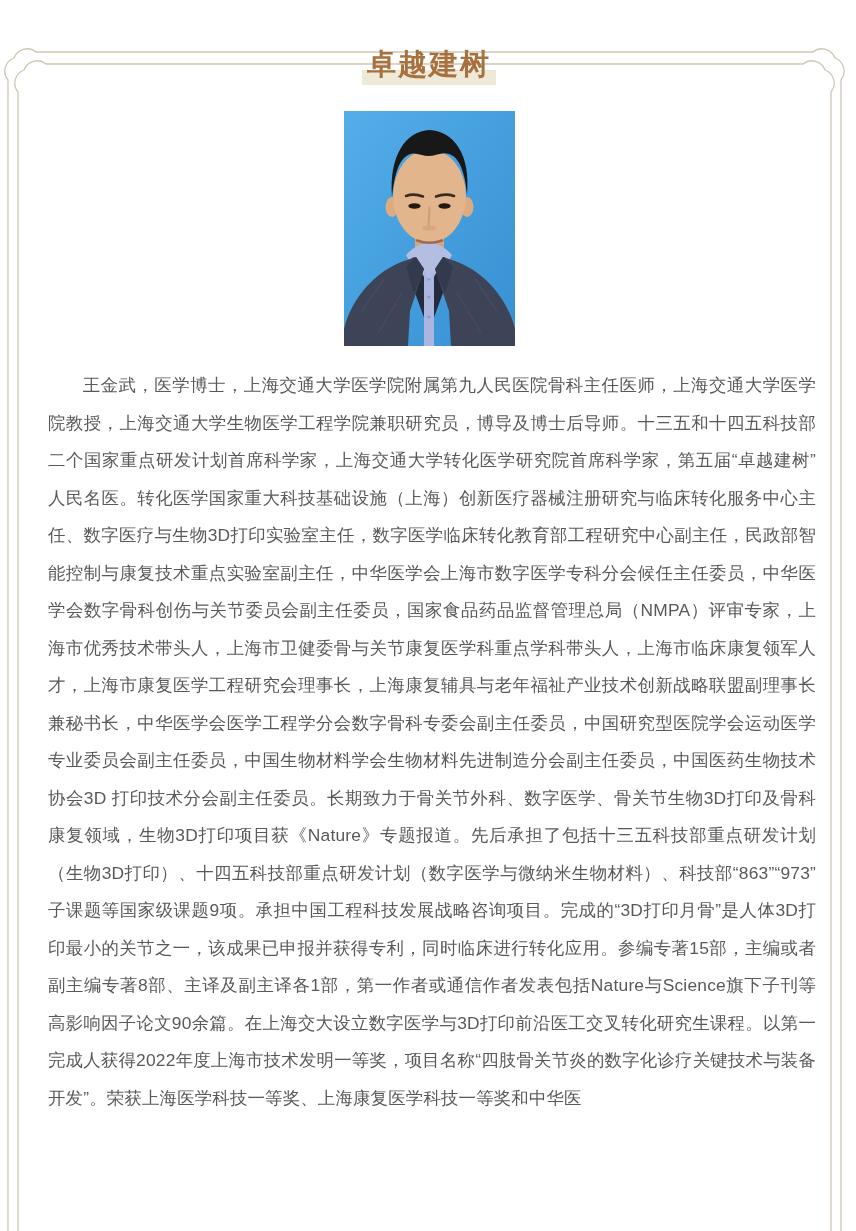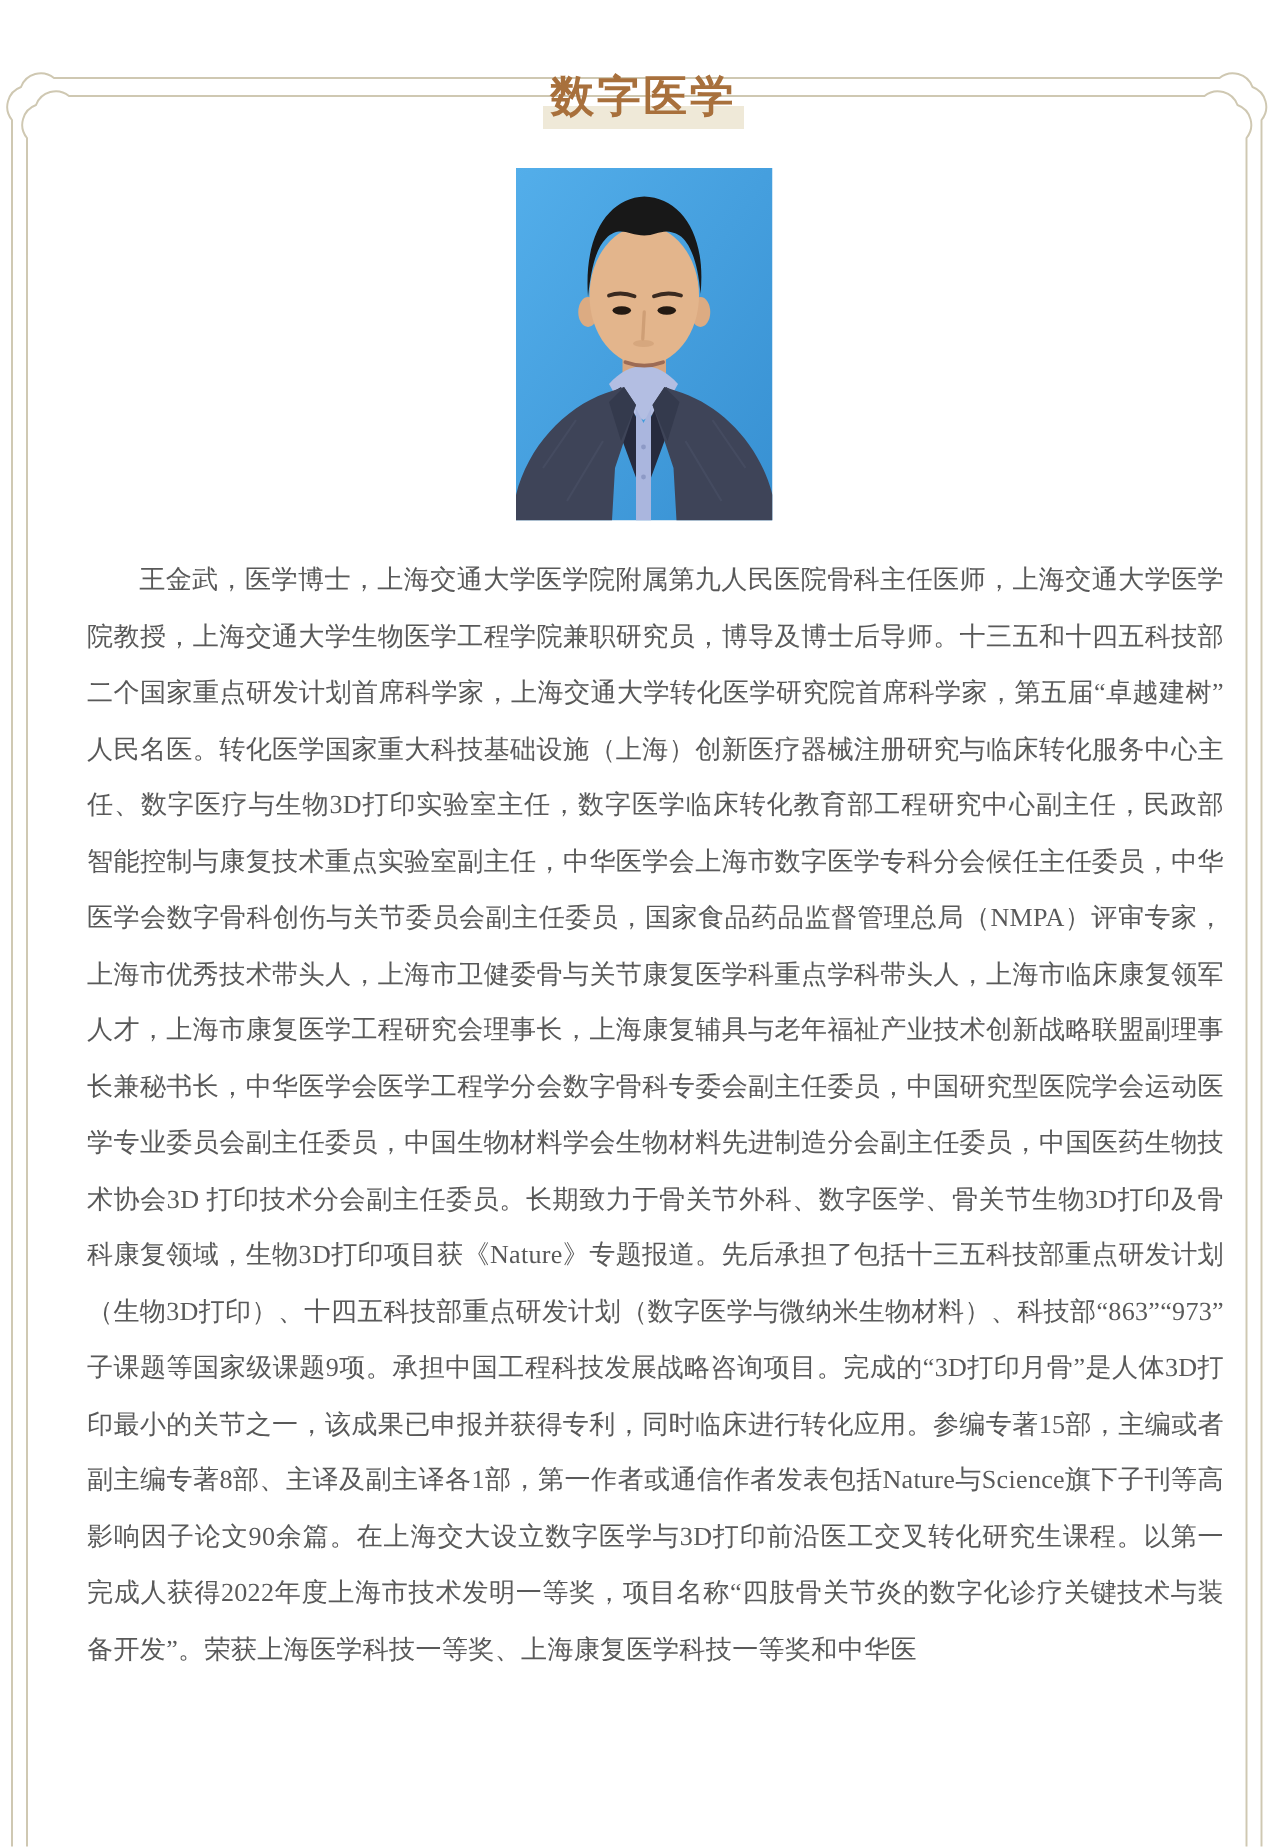--- a/index.html
+++ b/index.html
@@ -43,44 +43,43 @@
     padding: 0 5px 2px 5px;
     background: linear-gradient(to bottom, rgba(0,0,0,0) 62%, #efe9d8 62%);
   }
   .photo {
     display: block;
     width: 171px;
     height: 235px;
     margin: 26px auto 0 auto;
   }
   .bio {
-    margin: 21px 0 0 16px;
+    margin: 21px 0 0 6px;
     font-size: 17.4px;
     line-height: 37.5px;
     color: #595959;
     text-align: justify;
     text-indent: 2em;
     letter-spacing: 0.2px;
     word-break: break-all;
-    font-family: Liberation Serif, serif;
   }
 </style>
 </head>
 <body>
 
 <div class="page">
 
   <svg class="frame-svg" viewBox="0 0 856 1231" xmlns="http://www.w3.org/2000/svg">
     <path d="M 8,1231 L 8,36 A 14 14 0 0 1 14,14 A 14 14 0 0 1 36,8 L 813,8 A 14 14 0 0 1 835,14 A 14 14 0 0 1 841,36 L 841,1231" fill="none" stroke="#cfc8b2" stroke-width="1.3"></path>
     <path d="M 18,1231 L 18,48 A 14 14 0 0 1 24,26 A 14 14 0 0 1 46,20 L 803,20 A 14 14 0 0 1 825,26 A 14 14 0 0 1 831,48 L 831,1231" fill="none" stroke="#cfc8b2" stroke-width="1.3"></path>
   </svg>
 
   <div class="content">
 
-    <h1 class="title"><span class="title-text">数字医学</span></h1>
+    <h1 class="title"><span class="title-text">卓越建树</span></h1>
 
     <svg class="photo" viewBox="0 0 171 235" xmlns="http://www.w3.org/2000/svg">
       <defs>
         <linearGradient id="bgGrad" x1="0" y1="0" x2="1" y2="1">
           <stop offset="0" stop-color="#53aeea"></stop>
           <stop offset="1" stop-color="#3790d2"></stop>
         </linearGradient>
       </defs>
 
       <rect x="0" y="0" width="171" height="235" fill="url(#bgGrad)"></rect>

